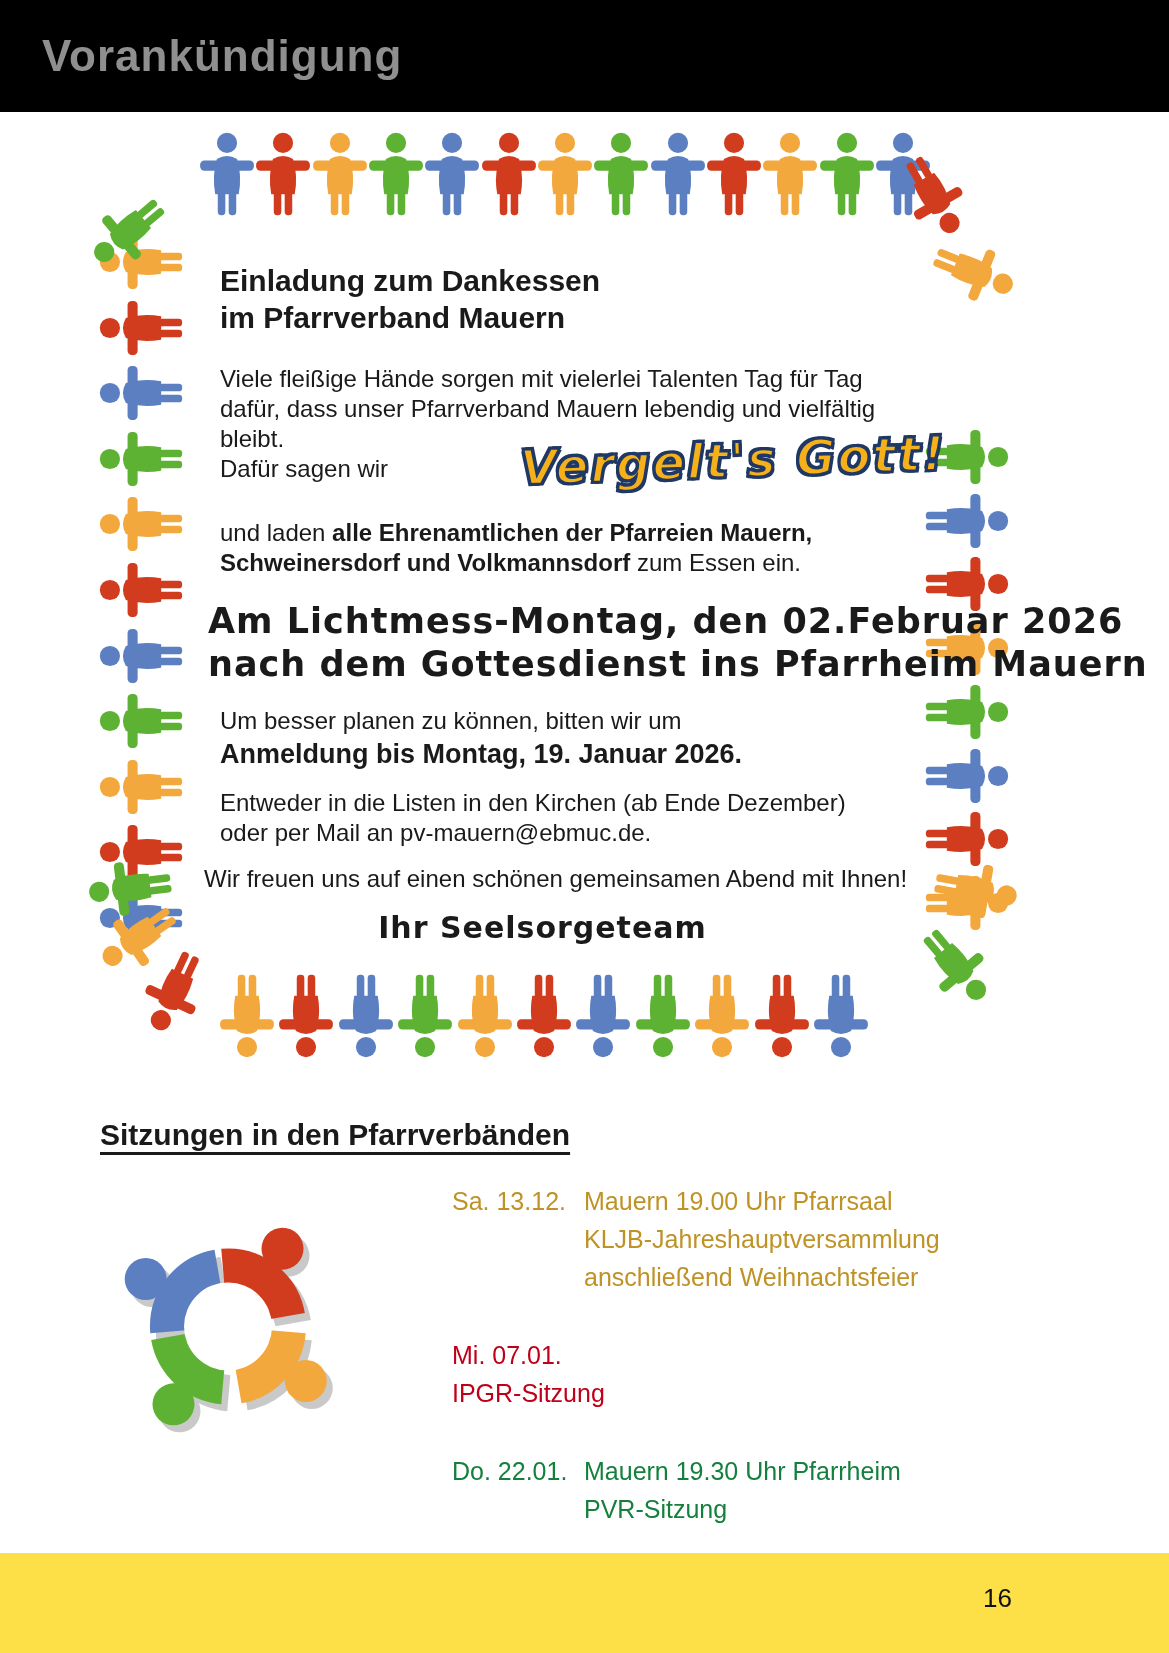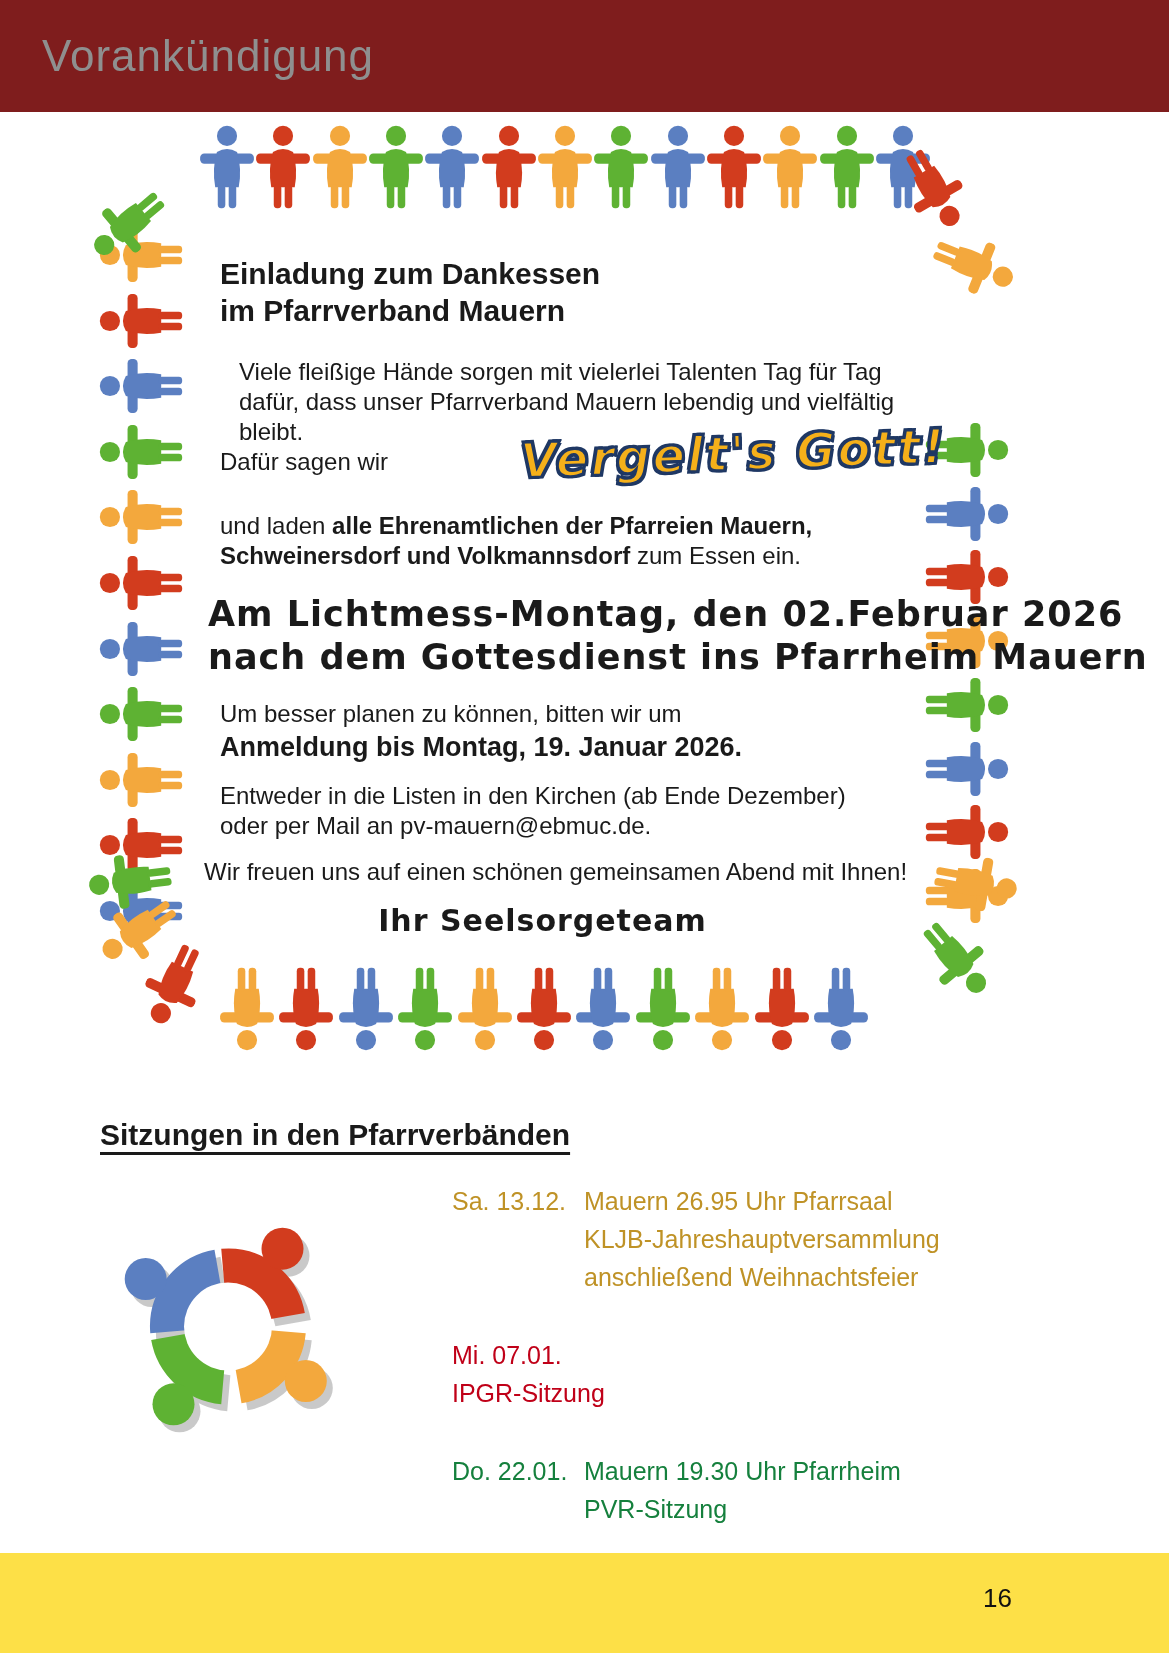--- a/index.html
+++ b/index.html
@@ -1,25 +1,25 @@
 <!DOCTYPE html>
 <html style="--red: #d23c1e; --orange: #f3a83d; --green: #5eb233; --blue: #5b7fc1; --gold: #f5b01a; --navy: #1f3864;"><head>
 <meta charset="utf-8">
 <style>
   html,body{margin:0;padding:0;background:#ffffff;}
   .page{position:relative;width:1169px;height:1653px;background:#ffffff;
         font-family:"Liberation Sans",sans-serif;color:#1a1a1a;overflow:hidden;}
 
   
-  .header-bar{position:absolute;left:0;top:0;width:100%;height:112px;background:#7f1d1d;
-              display:flex;align-items:center;}
+  .header-bar{position:absolute;left:0;top:0;width:100%;height:112px;background:#000000;
+              display:flex;align-items:center;font-weight:bold;}
   .header-title{font-size:44px;color:#8f8f8f;padding-left:42px;letter-spacing:1px;}
 
   
-  .frame{position:absolute;left:95px;top:123px;width:918px;height:930px;}
+  .frame{position:absolute;left:95px;top:130px;width:918px;height:930px;}
   .person{width:54px;height:84px;display:block;}
   .border-top{position:absolute;left:105px;right:83px;top:2px;height:90px;
               display:flex;justify-content:space-between;align-items:flex-start;}
   .border-bottom{position:absolute;left:125px;right:145px;bottom:2px;height:90px;
               display:flex;justify-content:space-between;align-items:flex-end;}
   .border-bottom .person{transform:rotate(180deg);}
   .border-left{position:absolute;left:4px;top:105px;bottom:115px;width:84px;
               display:flex;flex-direction:column;justify-content:space-between;align-items:center;}
   .border-right{position:absolute;right:4px;top:300px;bottom:130px;width:84px;
               display:flex;flex-direction:column;justify-content:space-between;align-items:center;}
@@ -35,21 +35,21 @@
   .corner-br2{right:30px;bottom:52px;transform:rotate(140deg);}
   .corner-bl1{left:8px;bottom:130px;transform:rotate(-97deg);}
   .corner-bl2{left:16px;bottom:80px;transform:rotate(-125deg);}
   .corner-bl3{left:52px;bottom:26px;transform:rotate(-155deg);}
 
   
   .frame-content{position:absolute;left:125px;right:88px;top:122px;}
   .f-title{font-size:30px;font-weight:bold;line-height:37px;margin:10px 0 0 0;}
   .f-introblock{position:relative;margin-top:28px;}
   .f-body{font-size:24px;line-height:30px;}
-  .intro{width:700px;margin-left:19px;}
+  .intro{width:700px;}
   .vergelt{position:absolute;left:300px;top:68px;white-space:nowrap;
            font-family:"DejaVu Sans",sans-serif;font-weight:bold;font-style:italic;
            font-size:48px;letter-spacing:2px;color:var(--gold);
            -webkit-text-stroke:2.5px var(--navy);
            text-shadow:2px 2px 0 var(--navy),-2px 2px 0 var(--navy),2px -2px 0 var(--navy),-2px -2px 0 var(--navy);
            transform:rotate(-2deg);}
   .f-invite{margin-top:34px;}
   .f-date{margin-top:22px;font-family:"DejaVu Sans",sans-serif;font-weight:bold;
           font-size:35px;line-height:43px;letter-spacing:1px;margin-left:-12px;white-space:nowrap;}
   .f-plan{margin-top:20px;}
@@ -422,21 +422,21 @@
     <circle cx="29.7" cy="70.5" r="21" fill="var(--blue)"></circle>
     <circle cx="166.5" cy="40.2" r="21" fill="var(--red)"></circle>
     <circle cx="189.8" cy="172.5" r="21" fill="var(--orange)"></circle>
     <circle cx="57.5" cy="195.8" r="21" fill="var(--green)"></circle>
   </svg>
 
   <div class="meet-list" id="meetings-list">
       <div class="meeting-row" style="color: rgb(191, 146, 38);">
         <span class="m-date">Sa. 13.12.</span>
         <div class="m-lines">
-          <div>Mauern 26.95 Uhr Pfarrsaal</div>
+          <div>Mauern 19.00 Uhr Pfarrsaal</div>
           <div>KLJB-Jahreshauptversammlung</div>
           <div>anschließend Weihnachtsfeier</div>
         </div>
       </div>
       <div class="meeting-row" style="color: rgb(192, 0, 24); flex-direction: column;">
         <span class="m-date">Mi. 07.01.</span>
         <div class="m-lines">
           <div>IPGR-Sitzung</div>
         </div>
       </div>

